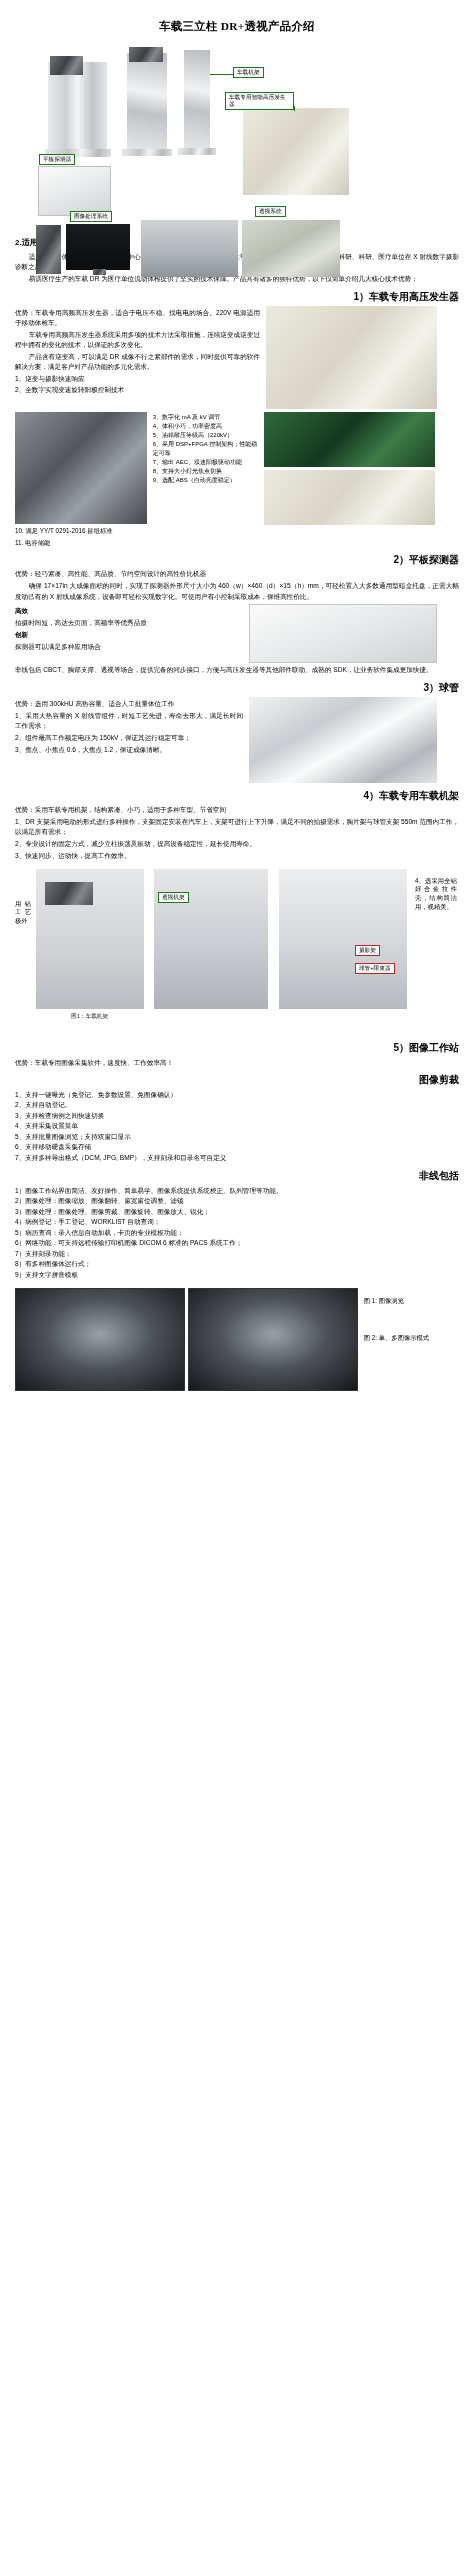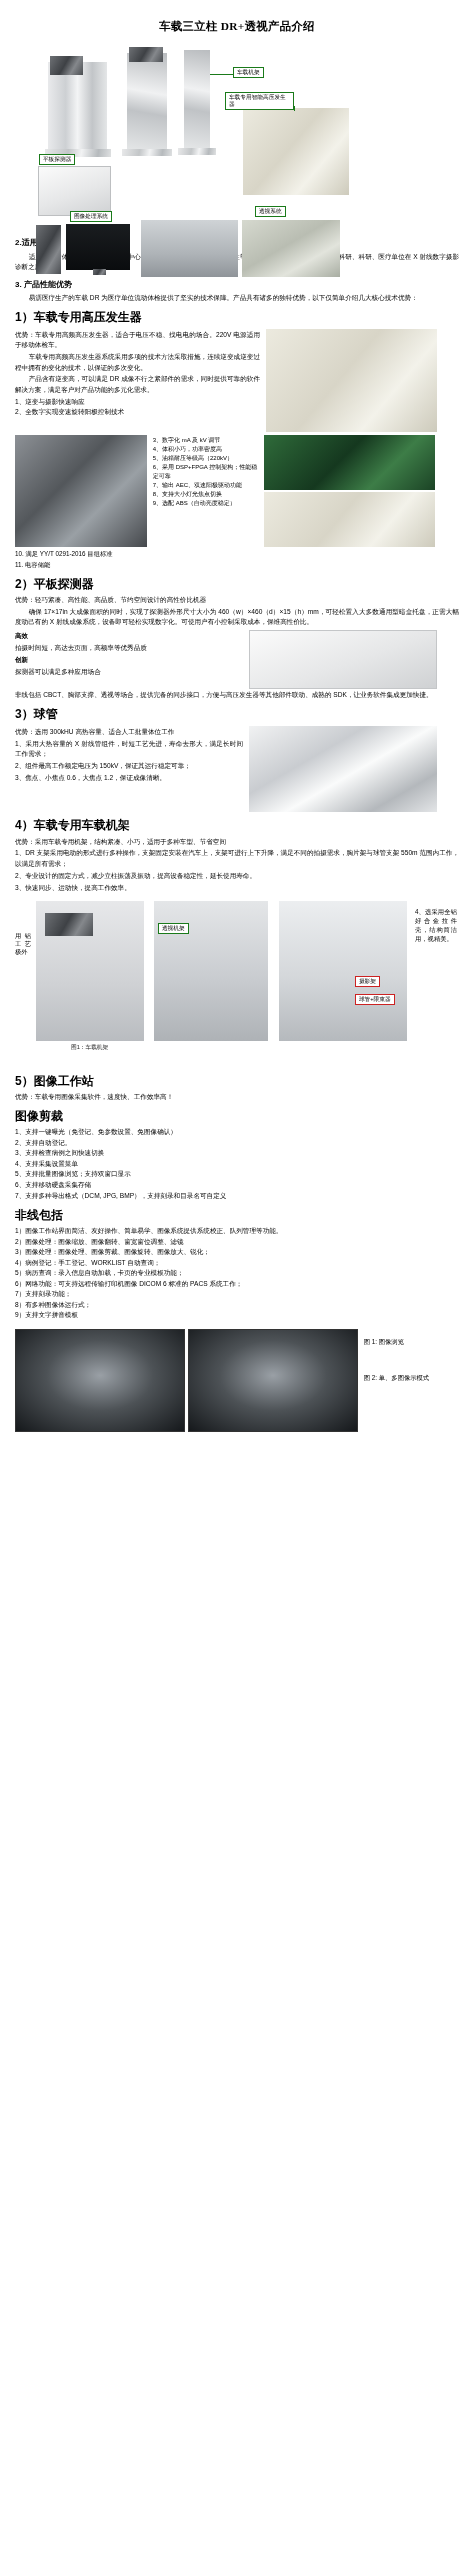--- a/index.html
+++ b/index.html
@@ -23,23 +23,24 @@
     font-family: "Liberation Serif", serif;
     margin: 9px 0 8px 0;
     letter-spacing: 0.3px;
   }
   .h2 {
     font-size: 8px;
     font-weight: bold;
     margin: 6.9px 0 3.4px 0;
   }
   .h3 {
-    font-size: 12px;
+    font-size: 10px;
     font-weight: bold;
     margin: 5.7px 0 2.3px 0;
+    text-align: right;
   }
   .p {
     font-size: 6.6px;
     line-height: 1.55;
     margin: 1.7px 0;
     text-align: justify;
   }
   .indent { text-indent: 13.7px; }
   .small { font-size: 6.3px; }
   .bullet-list { margin: 1.7px 0 1.7px 0; padding: 0; list-style: none; }
@@ -179,21 +180,20 @@
     <div class="label-box" style="left:55px; top:169px;">图像处理系统</div>
     <div class="label-box" style="left:240px; top:164px;">透视系统</div>
 
     <div class="callout-line" style="left:195px; top:32px; width:23px;"></div>
     <div class="callout-line" style="left:279px; top:64px; width:0.6px; height:4.6px;"></div>
   </div>
 
   <div class="h2">2.适用范围</div>
   <div class="p indent">适用于疾病体检车、医疗车、体检中心等，用于人体的胸部、腹部、脊柱等部位的数字成像。并医学条件、科研、科研、医疗单位在 X 射线数字摄影诊断之用。</div>
 
-  <div class="h2">3. 产品性能优势</div>
   <div class="p indent">易沥医疗生产的车载 DR 为医疗单位流动体检提供了坚实的技术保障。产品具有诸多的独特优势，以下仅简单介绍几大核心技术优势：</div>
 
   <div class="h3">1）车载专用高压发生器</div>
 
   <div class="row">
     <div class="col-text" style="max-width:245px;">
       <div class="p">优势：车载专用高频高压发生器，适合于电压不稳、找电电的场合。220V 电源适用于移动体检车。</div>
       <div class="p indent">车载专用高频高压发生器系统采用多项的技术方法采取措施，连续逆变成逆变过程中拥有的变化的技术，以保证的多次变化。</div>
       <div class="p indent">产品含有逆变高，可以满足 DR 成像不行之紧部件的需求，同时提供可靠的软件解决方案，满足客户对产品功能的多元化需求。</div>
       <ul class="bullet-list">

